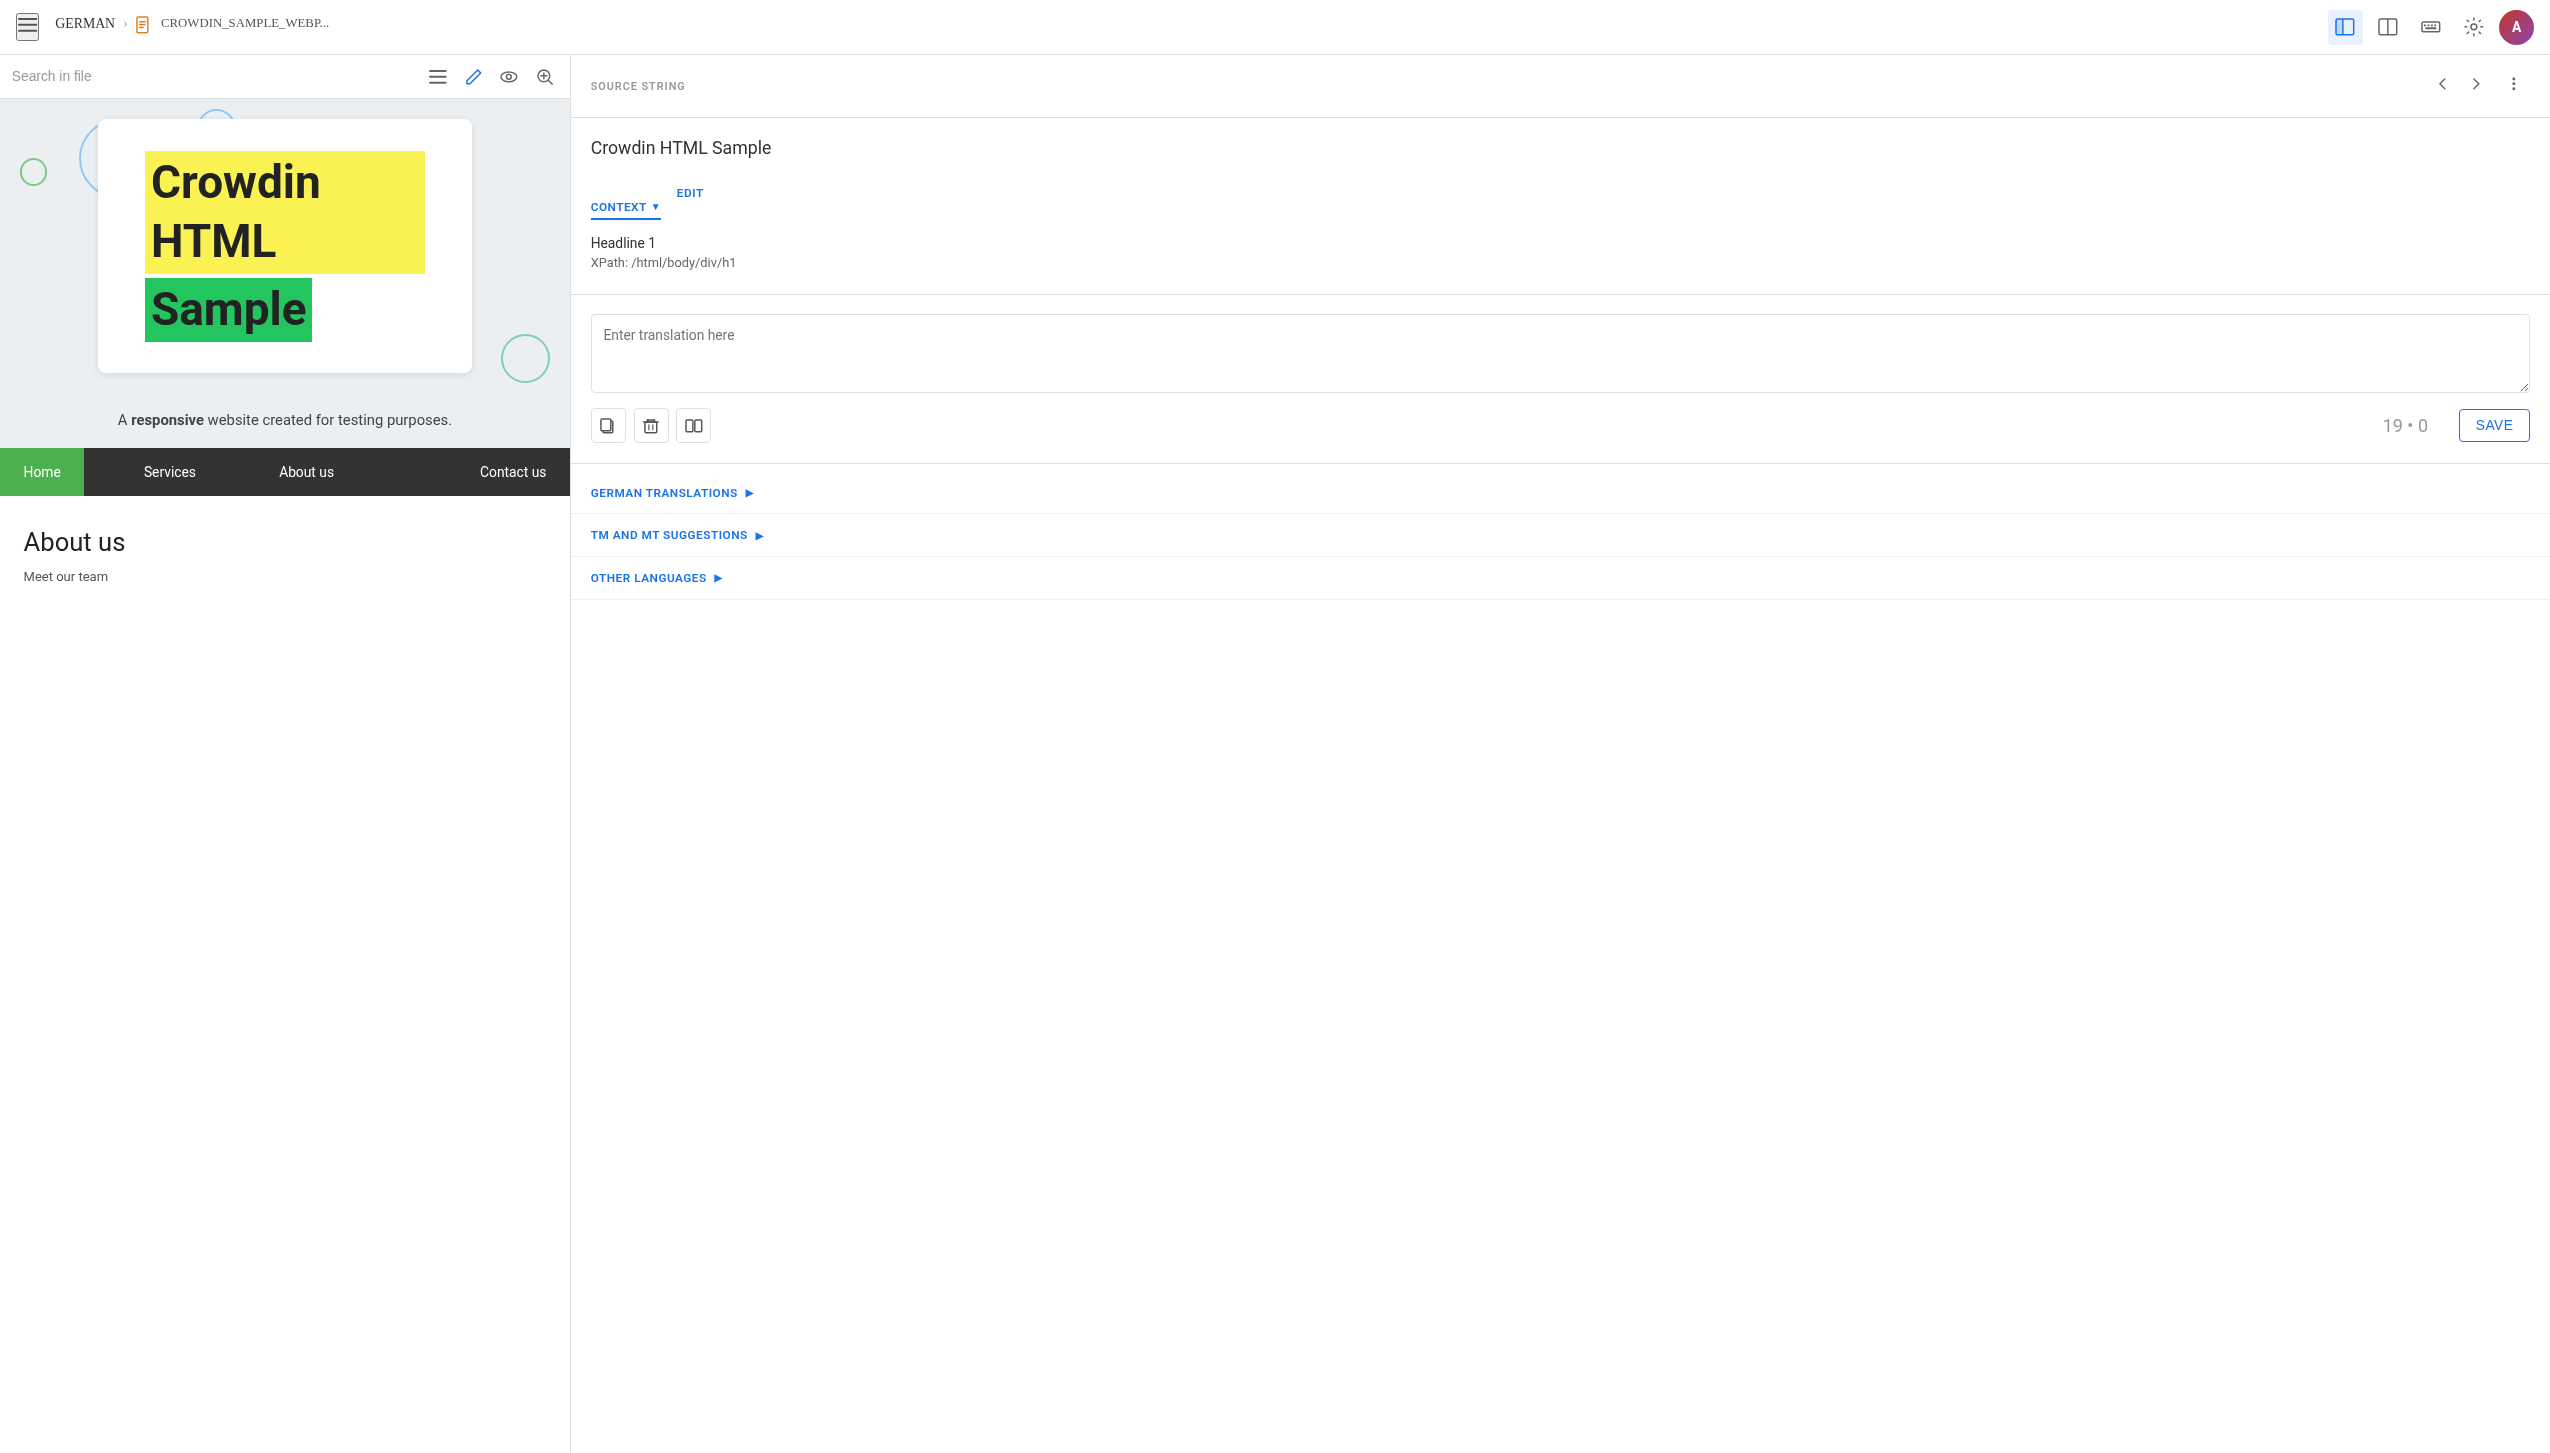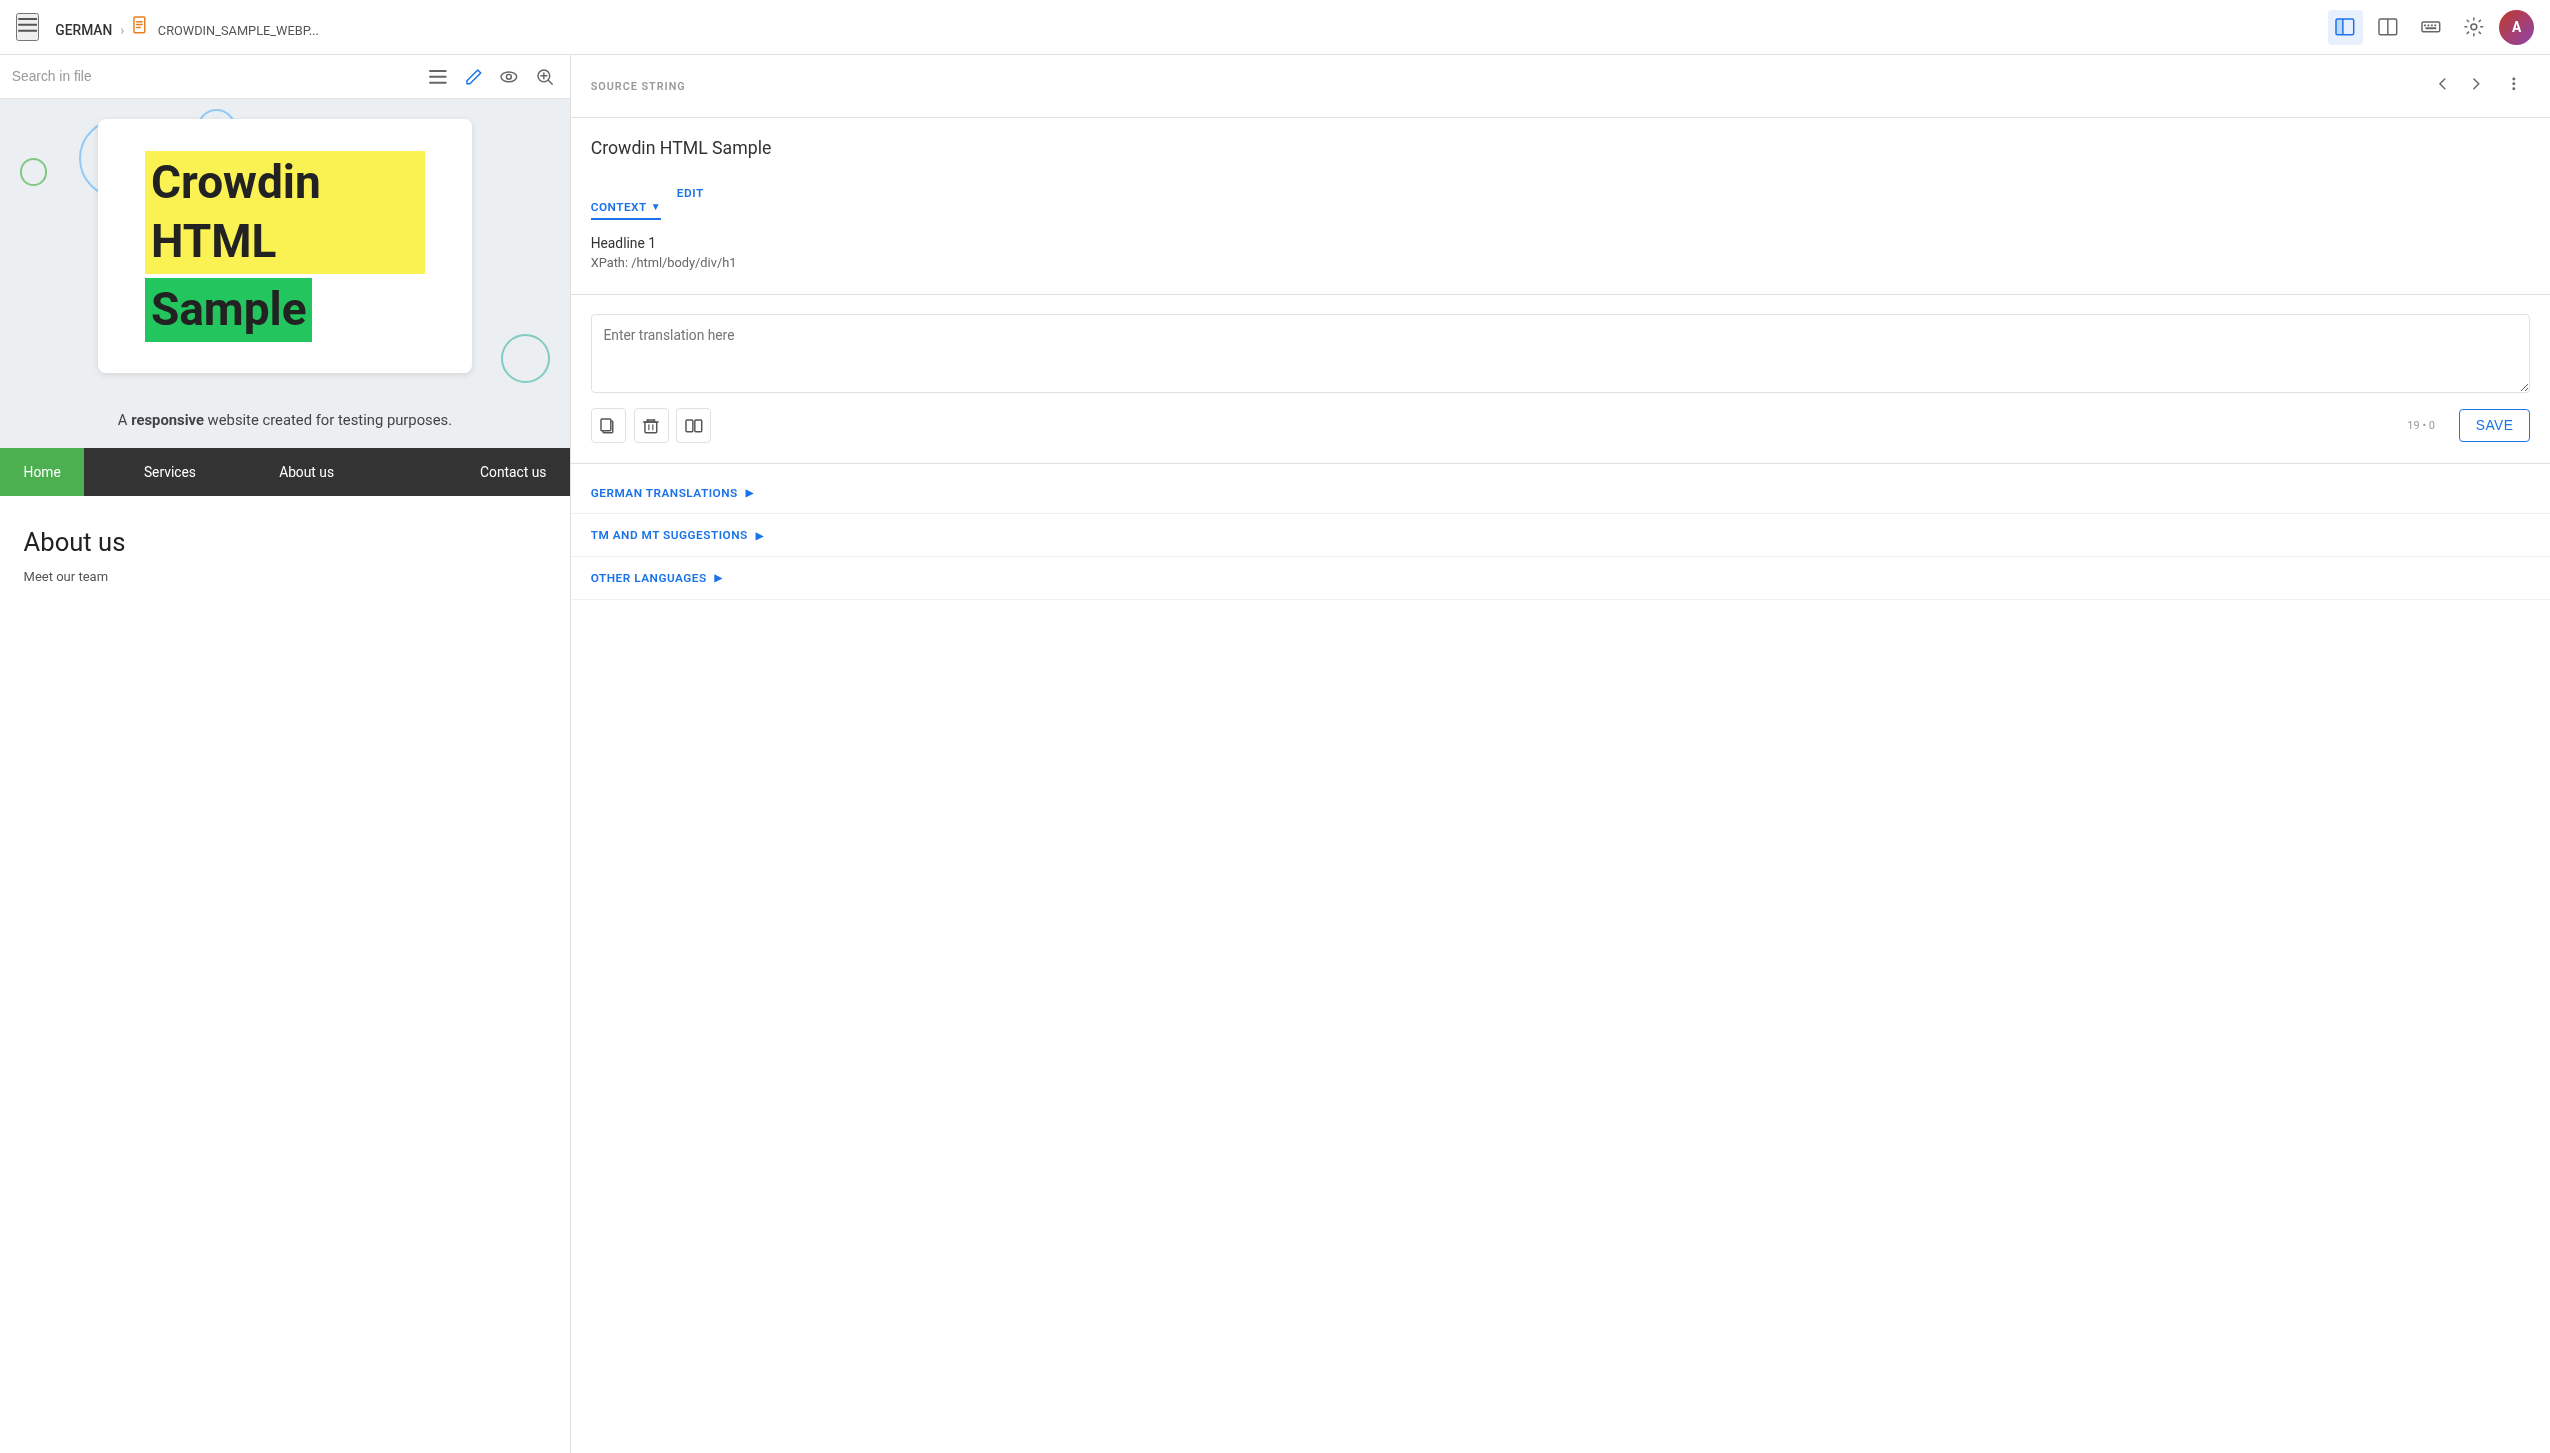--- a/index.html
+++ b/index.html
@@ -4,21 +4,21 @@
   <style>
     * { box-sizing: border-box; margin: 0; padding: 0; }
     body { font-family: 'Roboto', Arial, sans-serif; font-size: 13.8px; background: #fff; display: flex; flex-direction: column; height: 100vh; overflow: hidden; }
 
     
     .header {
       display: flex; align-items: center; padding: 0 15.8px; height: 55px;
       border-bottom: 1px solid #e0e0e0; background: #fff; flex-shrink: 0;
     }
     .header-menu-icon { cursor: pointer; margin-right: 15.8px; color: #555; font-size: 19.7px; }
-    .header-breadcrumb { display: flex; align-items: flex-end; gap: 7.9px; font-size: 13.8px; color: #333; }
+    .header-breadcrumb { display: flex; align-items: flex-start; gap: 7.9px; font-size: 13.8px; color: #333; font-family: Liberation Serif, serif; }
     .header-breadcrumb .project-name { font-weight: 500; color: #333; }
     .header-breadcrumb .sep { color: #aaa; }
     .header-breadcrumb .file-icon { color: #e67e22; font-size: 15.8px; }
     .header-breadcrumb .file-name { color: #555; font-size: 12.8px; }
     .header-spacer { flex: 1; }
     .header-actions { display: flex; align-items: center; gap: 7.9px; }
     .header-action-btn {
       width: 35px; height: 35px; border: none; background: none; cursor: pointer;
       border-radius: 3.9px; display: flex; align-items: center; justify-content: center;
       color: #555; font-size: 17.7px;
@@ -160,21 +160,21 @@
 
     .translation-toolbar {
       display: flex; align-items: center; margin-top: 11.8px; gap: 7.9px;
     }
     .translation-tool-btn {
       background: none; border: 1px solid #e0e0e0; border-radius: 3.9px; cursor: pointer;
       width: 35px; height: 35px; display: flex; align-items: center; justify-content: center;
       color: #555; font-size: 15.8px;
     }
     .translation-spacer { flex: 1; }
-    .char-count { font-size: 11px; color: #999; margin-right: 16px; }
+    .char-count { font-size: 18px; color: #999; margin-right: 23px; }
     .save-btn {
       background: none; border: 1px solid #1a73e8; border-radius: 3.9px; cursor: pointer;
       padding: 7.9px 15.8px; font-size: 13.8px; font-weight: 500; color: #1a73e8;
       letter-spacing: 0.5px;
     }
 
     
     .suggestions-area {
       flex: 1; overflow-y: auto; padding: 7.9px 0;
     }

